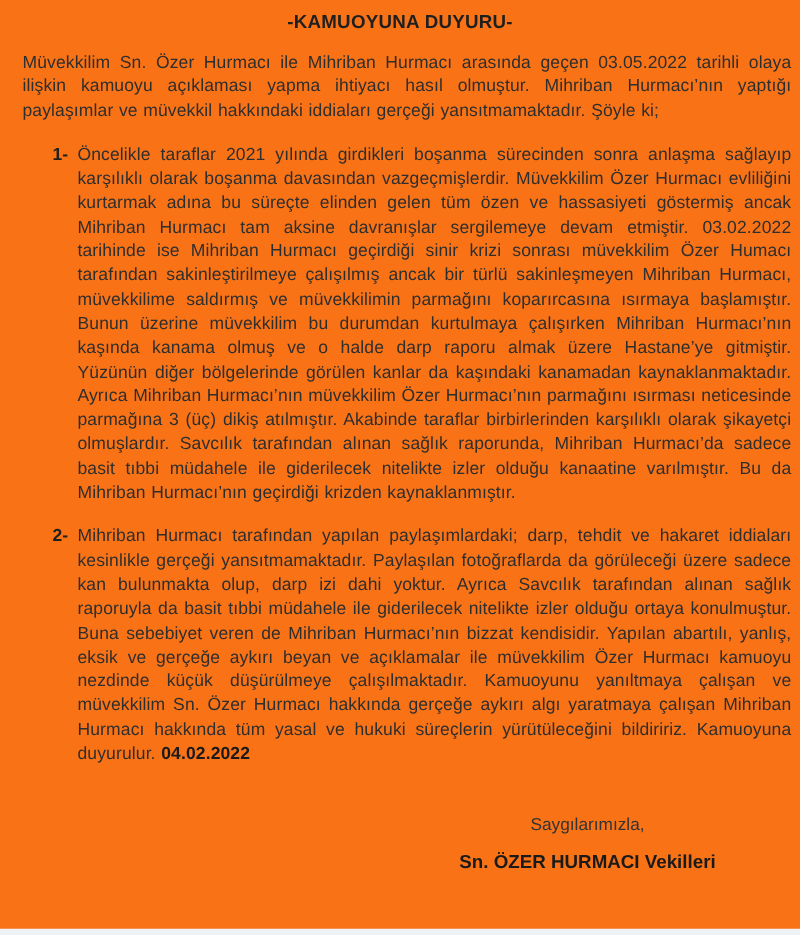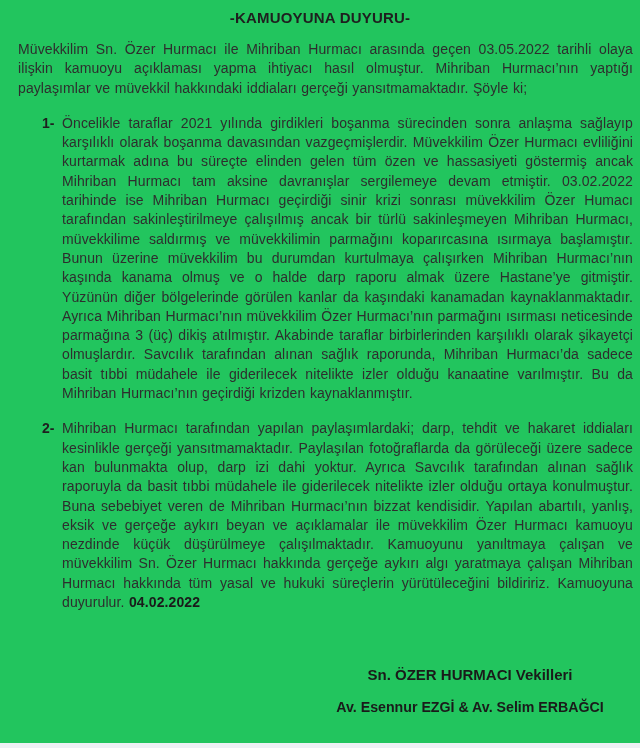--- a/index.html
+++ b/index.html
@@ -1,21 +1,21 @@
 <!DOCTYPE html>
 <html lang="tr"><head>
 <meta charset="utf-8">
 <title>Kamuoyuna Duyuru</title>
 <style>
   html, body { margin: 0; padding: 0; background: #ffffff; }
   .page {
     position: relative;
     width: 640px;
     height: 748px;
-    background: #22c55e;
+    background: #f97316;
     font-family: "Liberation Sans", sans-serif;
     color: #2e2e2e;
     overflow: hidden;
     box-sizing: border-box;
   }
   .title {
     padding-top: 9px;
     text-align: center;
     font-weight: 700;
     font-size: 15px;
@@ -107,19 +107,19 @@
     </div>
 
     <div class="item item-2">
       <span class="num">2-</span>
       <p class="item-text"><span>Mihriban Hurmacı tarafından yapılan paylaşımlardaki; darp, tehdit ve hakaret iddiaları kesinlikle gerçeği yansıtmamaktadır. Paylaşılan fotoğraflarda da görüleceği üzere sadece kan bulunmakta olup, darp izi dahi yoktur. Ayrıca Savcılık tarafından alınan sağlık raporuyla da basit tıbbi müdahele ile giderilecek nitelikte izler olduğu ortaya konulmuştur. Buna sebebiyet veren de Mihriban Hurmacı’nın bizzat kendisidir. Yapılan abartılı, yanlış, eksik ve gerçeğe aykırı beyan ve açıklamalar ile müvekkilim Özer Hurmacı kamuoyu nezdinde küçük düşürülmeye çalışılmaktadır. Kamuoyunu yanıltmaya çalışan ve müvekkilim Sn. Özer Hurmacı hakkında gerçeğe aykırı algı yaratmaya çalışan Mihriban Hurmacı hakkında tüm yasal ve hukuki süreçlerin yürütüleceğini bildiririz. Kamuoyuna duyurulur.</span> <b class="date">04.02.2022</b></p>
     </div>
 
   </div>
 
   <div class="closing">
+    <div class="salutation">Saygılarımızla,</div>
     <div class="signatory">Sn. ÖZER HURMACI Vekilleri</div>
-    <div class="attorneys">Av. Esennur EZGİ &amp; Av. Selim ERBAĞCI</div>
   </div>
 
   <div class="page-edge"></div>
 
 </div>
 
 </body></html>

